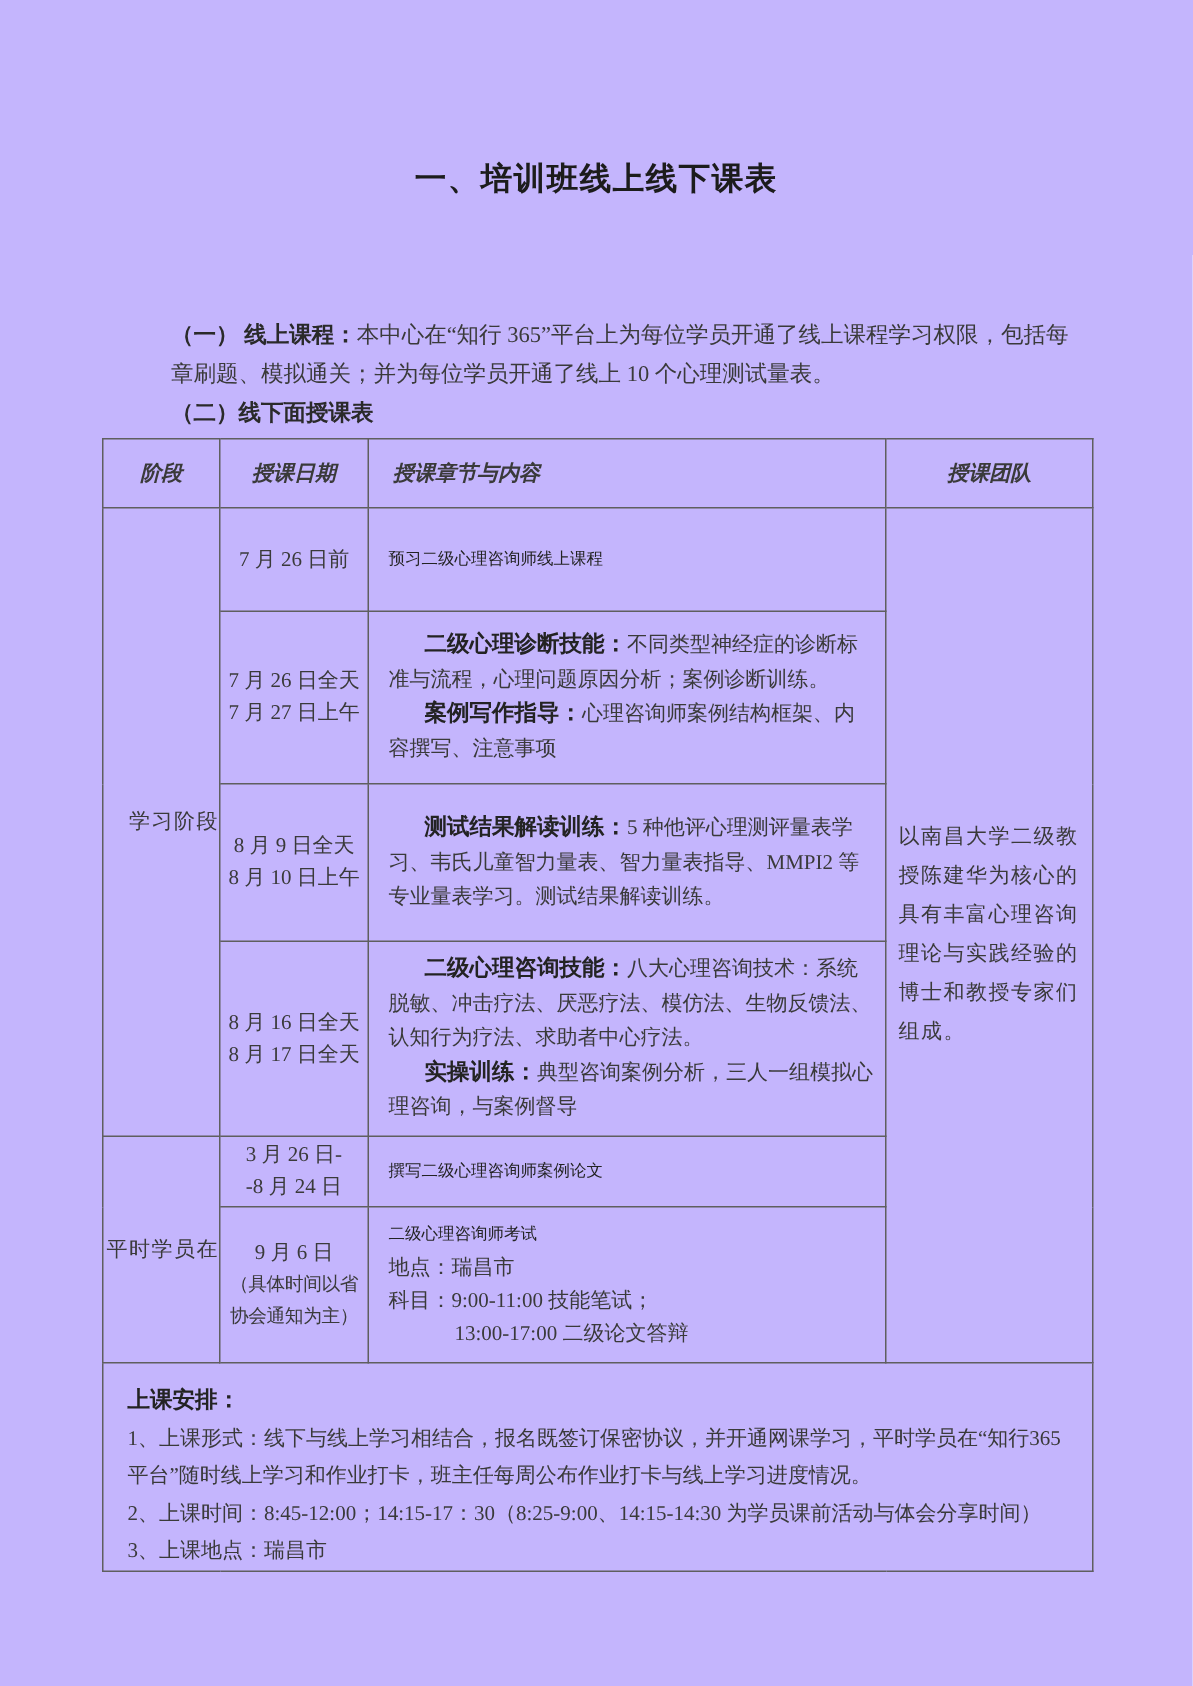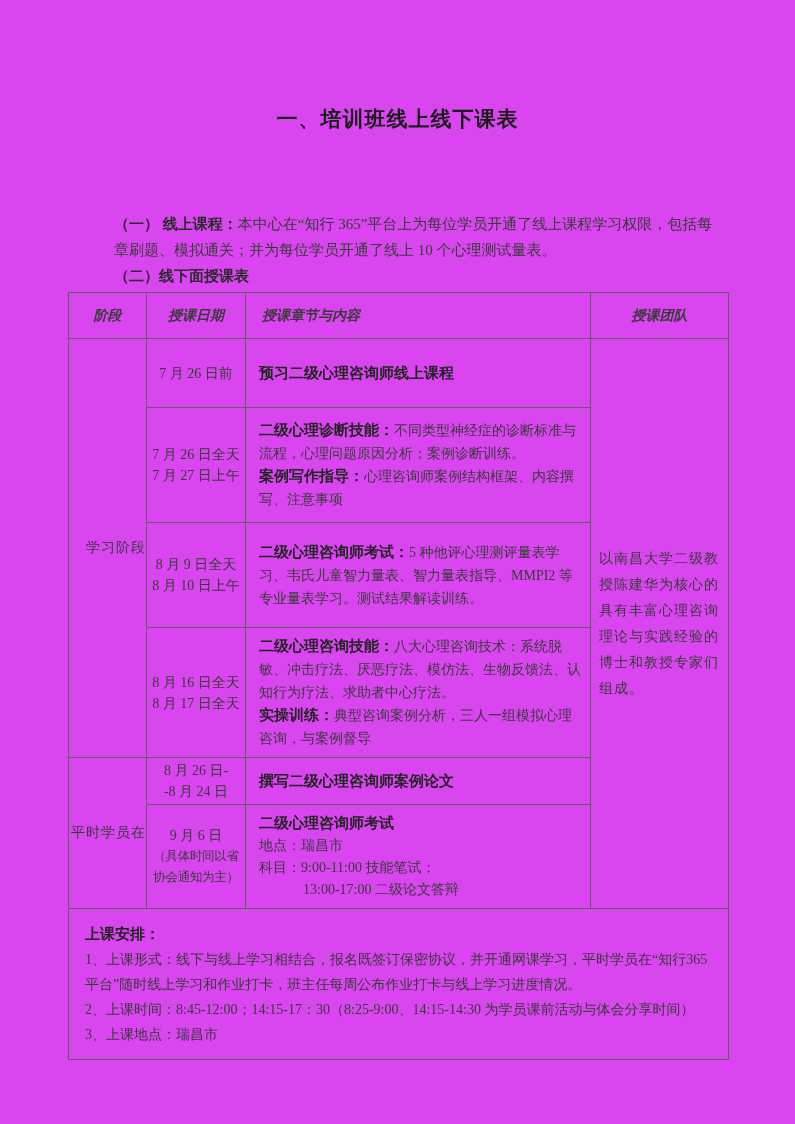--- a/index.html
+++ b/index.html
@@ -4,21 +4,21 @@
 <style>
   * { margin:0; padding:0; box-sizing:border-box; }
   html,body { background:#ffffff; }
   body {
     width:795px; height:1124px;
     font-family:"Liberation Serif","DejaVu Serif",serif;
     color:#333333;
     position:relative;
     overflow:hidden;
   }
-  .page { position:absolute; inset:0; background:#d946ef; }
+  .page { position:absolute; inset:0; background:#c4b5fd; }
 
   
   .doc-title {
     position:absolute; top:105px; left:0; right:0;
     text-align:center;
     font-size:21px; font-weight:bold; color:#1c1c1c;
     letter-spacing:1px;
   }
 
   
@@ -56,30 +56,30 @@
     letter-spacing:1px;
   }
   td.date {
     text-align:center; font-size:13.5px; line-height:21px; padding:2px 1px;border-radius:15px;
   }
   td.date .small { font-size:12.5px; letter-spacing:-0.3px; }
   td.content {
     text-align:left; padding:7px 8px 7px 13px; line-height:23px;
   }
   td.content .para { margin:0; }
-  td.content b { font-size:15px; color:#232323; }
-  td.content .single { font-weight:bold; font-size:15px; color:#232323; }
+  td.content b { font-size:15px; color:#232323;margin-left:24px; }
+  td.content .single { font-weight:normal; font-size:11px; color:#232323; }
   td.content .line { line-height:22px; }
   td.content .indent { padding-left:44px; }
   td.team {
     padding:0 8px; line-height:26px; letter-spacing:1px;
     text-align:left; font-size:14px;margin-left:36px;
   }
   td.notes {
-    vertical-align:top; padding:13px 16px 12px 16px;
+    vertical-align:top; padding:13px 16px 0 16px;
     font-size:14.5px; line-height:25px;
   }
   td.notes .nt { font-weight:bold; font-size:15px; color:#232323; }
 </style>
 </head>
 <body>
 
 <div class="page">
 
   <h1 class="doc-title">一、培训班线上线下课表</h1>
@@ -126,39 +126,39 @@
         <div class="para"><b>案例写作指导：</b><span>心理咨询师案例结构框架、内容撰写、注意事项</span></div>
       </td>
     </tr>
 
     <tr class="r3">
       <td class="date">
         <div>8 月 9 日全天</div>
         <div>8 月 10 日上午</div>
       </td>
       <td class="content">
-        <div class="para"><b>二级心理咨询师考试：</b><span>5 种他评心理测评量表学习、韦氏儿童智力量表、智力量表指导、MMPI2 等专业量表学习。测试结果解读训练。</span></div>
+        <div class="para"><b>测试结果解读训练：</b><span>5 种他评心理测评量表学习、韦氏儿童智力量表、智力量表指导、MMPI2 等专业量表学习。测试结果解读训练。</span></div>
       </td>
     </tr>
 
     <tr class="r4">
       <td class="date">
         <div>8 月 16 日全天</div>
         <div>8 月 17 日全天</div>
       </td>
       <td class="content">
         <div class="para"><b>二级心理咨询技能：</b><span>八大心理咨询技术：系统脱敏、冲击疗法、厌恶疗法、模仿法、生物反馈法、认知行为疗法、求助者中心疗法。</span></div>
         <div class="para"><b>实操训练：</b><span>典型咨询案例分析，三人一组模拟心理咨询，与案例督导</span></div>
       </td>
     </tr>
 
     <tr class="r5">
       <td class="stage" rowspan="2">平时学员在</td>
       <td class="date">
-        <div>8 月 26 日-</div>
+        <div>3 月 26 日-</div>
         <div>-8 月 24 日</div>
       </td>
       <td class="content">
         <div class="single">撰写二级心理咨询师案例论文</div>
       </td>
     </tr>
 
     <tr class="r6">
       <td class="date">
         <div>9 月 6 日</div>

